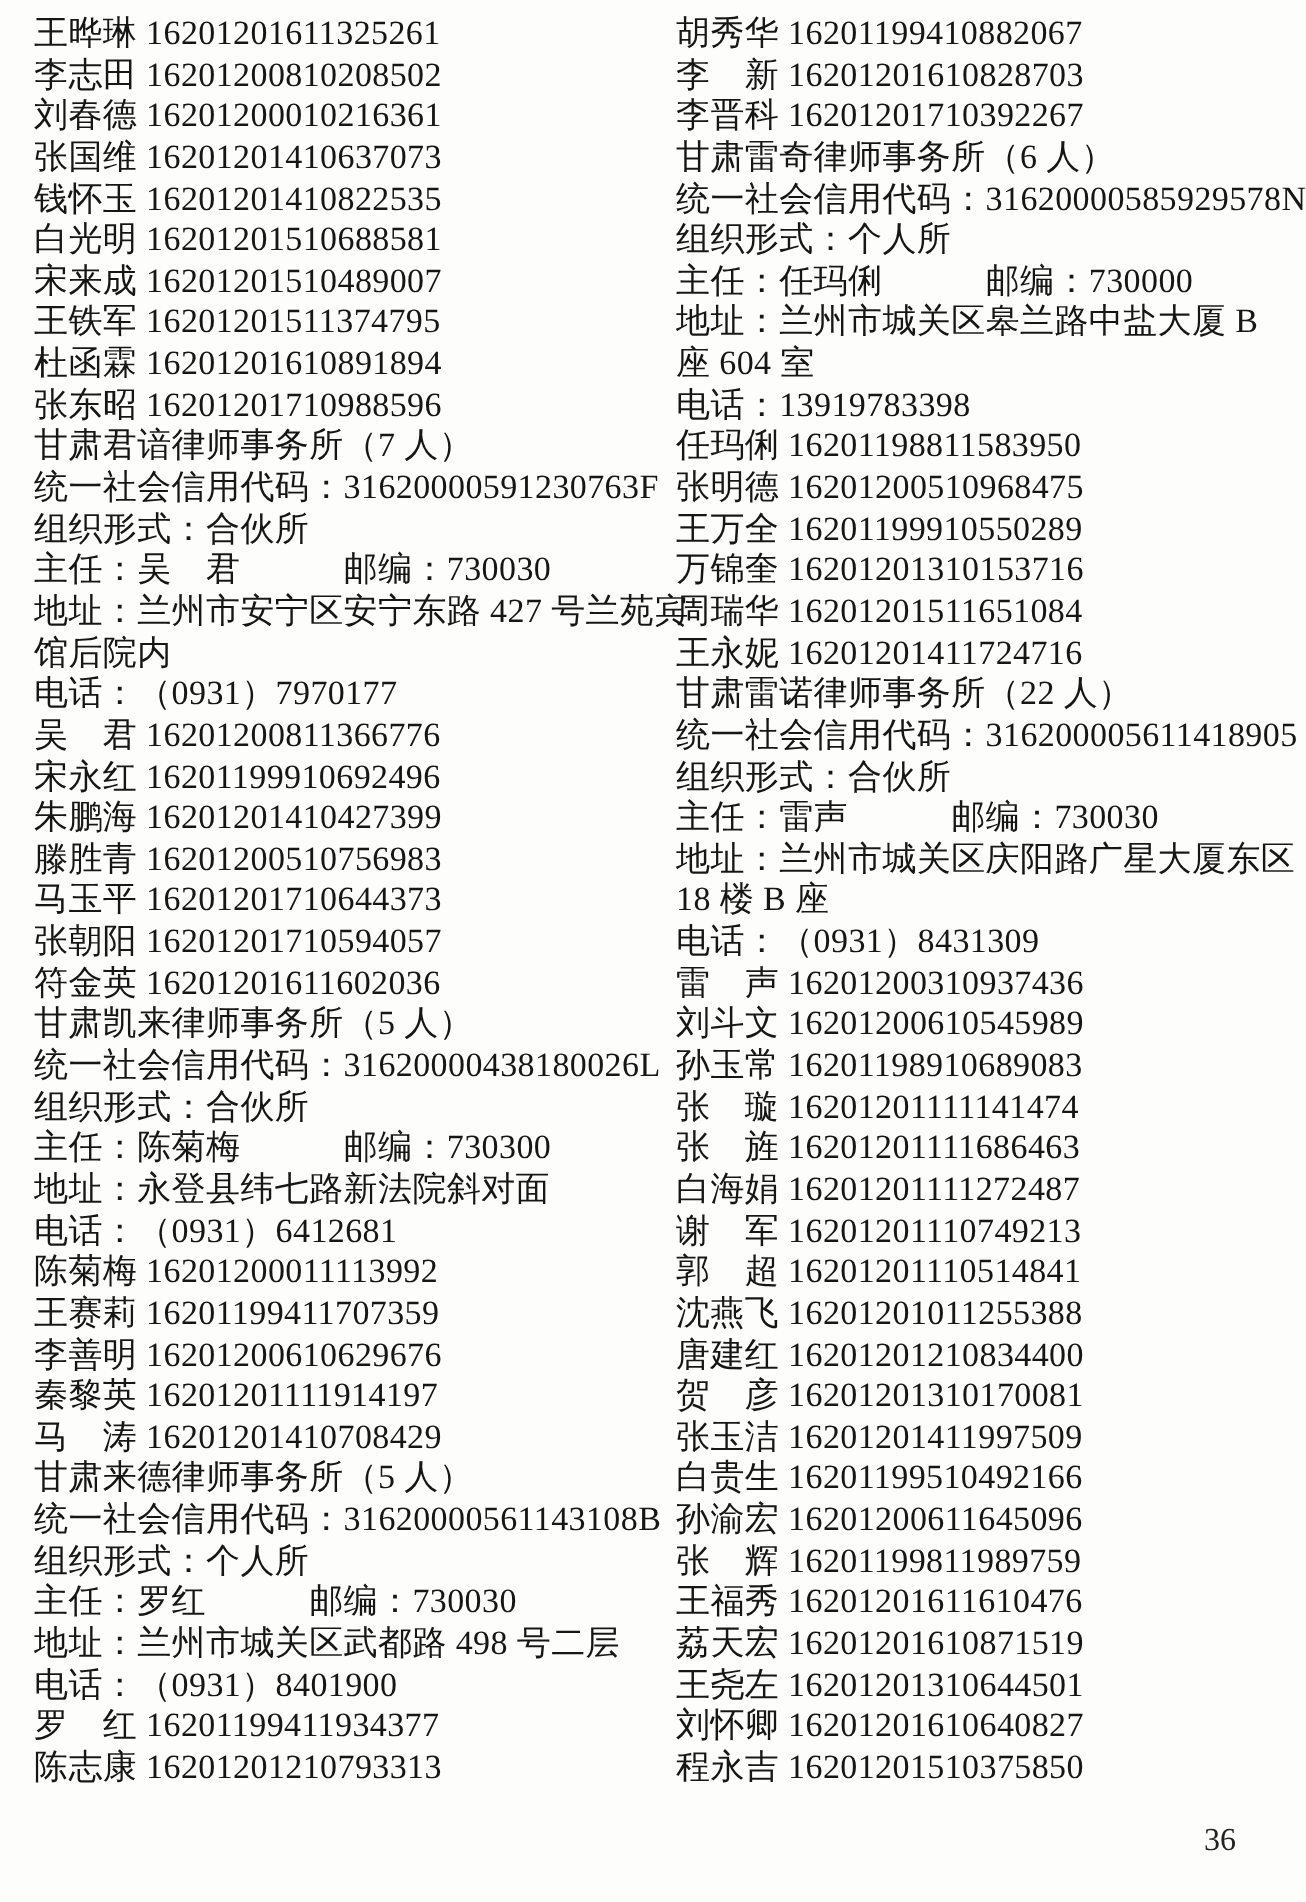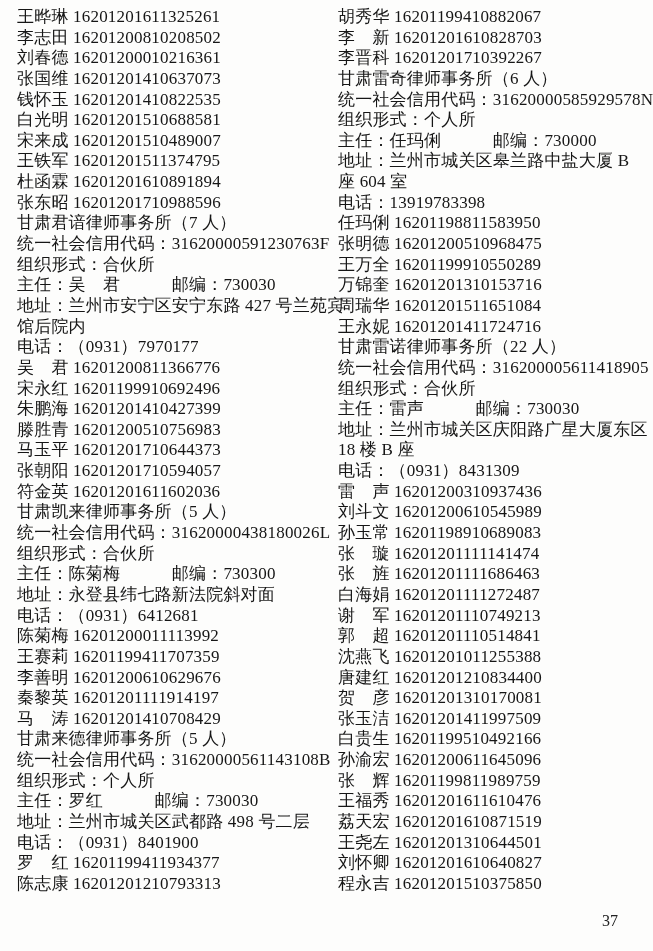--- a/index.html
+++ b/index.html
@@ -34,14 +34,14 @@
     font-size: 16px;
     color: #222;
   }
 </style>
 </head>
 <body>
 
 <div class="page">
   <div class="col col-left"><div class="line">王晔琳 16201201611325261</div><div class="line">李志田 16201200810208502</div><div class="line">刘春德 16201200010216361</div><div class="line">张国维 16201201410637073</div><div class="line">钱怀玉 16201201410822535</div><div class="line">白光明 16201201510688581</div><div class="line">宋来成 16201201510489007</div><div class="line">王铁军 16201201511374795</div><div class="line">杜函霖 16201201610891894</div><div class="line">张东昭 16201201710988596</div><div class="line heading">甘肃君谙律师事务所（7 人）</div><div class="line">统一社会信用代码：31620000591230763F</div><div class="line">组织形式：合伙所</div><div class="line">主任：吴　君　　　邮编：730030</div><div class="line">地址：兰州市安宁区安宁东路 427 号兰苑宾</div><div class="line">馆后院内</div><div class="line">电话：（0931）7970177</div><div class="line">吴　君 16201200811366776</div><div class="line">宋永红 16201199910692496</div><div class="line">朱鹏海 16201201410427399</div><div class="line">滕胜青 16201200510756983</div><div class="line">马玉平 16201201710644373</div><div class="line">张朝阳 16201201710594057</div><div class="line">符金英 16201201611602036</div><div class="line heading">甘肃凯来律师事务所（5 人）</div><div class="line">统一社会信用代码：31620000438180026L</div><div class="line">组织形式：合伙所</div><div class="line">主任：陈菊梅　　　邮编：730300</div><div class="line">地址：永登县纬七路新法院斜对面</div><div class="line">电话：（0931）6412681</div><div class="line">陈菊梅 16201200011113992</div><div class="line">王赛莉 16201199411707359</div><div class="line">李善明 16201200610629676</div><div class="line">秦黎英 16201201111914197</div><div class="line">马　涛 16201201410708429</div><div class="line heading">甘肃来德律师事务所（5 人）</div><div class="line">统一社会信用代码：31620000561143108B</div><div class="line">组织形式：个人所</div><div class="line">主任：罗红　　　邮编：730030</div><div class="line">地址：兰州市城关区武都路 498 号二层</div><div class="line">电话：（0931）8401900</div><div class="line">罗　红 16201199411934377</div><div class="line">陈志康 16201201210793313</div></div>
   <div class="col col-right"><div class="line">胡秀华 16201199410882067</div><div class="line">李　新 16201201610828703</div><div class="line">李晋科 16201201710392267</div><div class="line heading">甘肃雷奇律师事务所（6 人）</div><div class="line">统一社会信用代码：31620000585929578N</div><div class="line">组织形式：个人所</div><div class="line">主任：任玛俐　　　邮编：730000</div><div class="line">地址：兰州市城关区皋兰路中盐大厦 B</div><div class="line">座 604 室</div><div class="line">电话：13919783398</div><div class="line">任玛俐 16201198811583950</div><div class="line">张明德 16201200510968475</div><div class="line">王万全 16201199910550289</div><div class="line">万锦奎 16201201310153716</div><div class="line">周瑞华 16201201511651084</div><div class="line">王永妮 16201201411724716</div><div class="line heading">甘肃雷诺律师事务所（22 人）</div><div class="line">统一社会信用代码：316200005611418905</div><div class="line">组织形式：合伙所</div><div class="line">主任：雷声　　　邮编：730030</div><div class="line">地址：兰州市城关区庆阳路广星大厦东区</div><div class="line">18 楼 B 座</div><div class="line">电话：（0931）8431309</div><div class="line">雷　声 16201200310937436</div><div class="line">刘斗文 16201200610545989</div><div class="line">孙玉常 16201198910689083</div><div class="line">张　璇 16201201111141474</div><div class="line">张　旌 16201201111686463</div><div class="line">白海娟 16201201111272487</div><div class="line">谢　军 16201201110749213</div><div class="line">郭　超 16201201110514841</div><div class="line">沈燕飞 16201201011255388</div><div class="line">唐建红 16201201210834400</div><div class="line">贺　彦 16201201310170081</div><div class="line">张玉洁 16201201411997509</div><div class="line">白贵生 16201199510492166</div><div class="line">孙渝宏 16201200611645096</div><div class="line">张　辉 16201199811989759</div><div class="line">王福秀 16201201611610476</div><div class="line">荔天宏 16201201610871519</div><div class="line">王尧左 16201201310644501</div><div class="line">刘怀卿 16201201610640827</div><div class="line">程永吉 16201201510375850</div></div>
-  <div class="page-number">37</div>
+  <div class="page-number">36</div>
 </div>
 
 </body></html>

